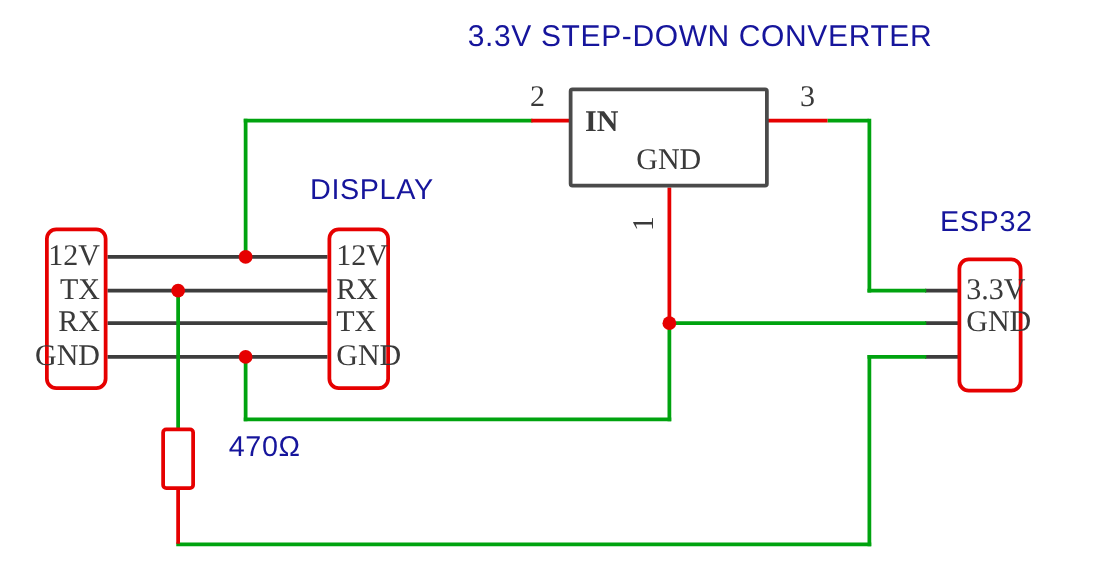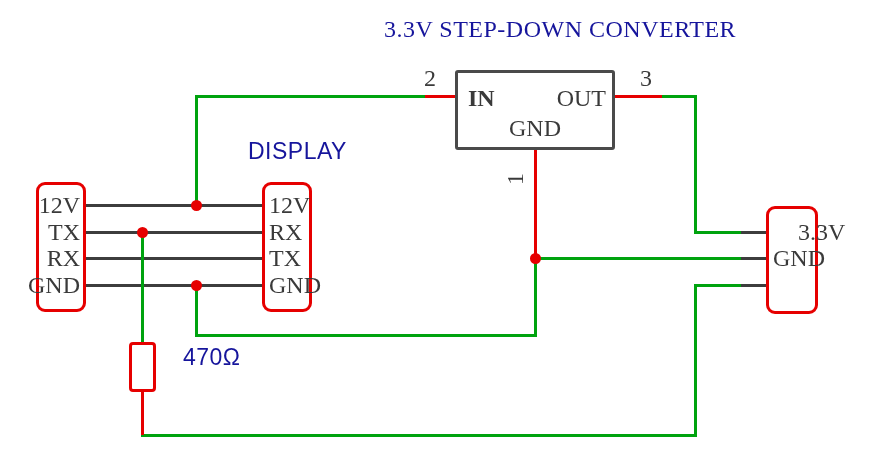--- a/index.html
+++ b/index.html
@@ -43,21 +43,21 @@
   .rot{
     transform:rotate(-90deg);
     width:26px;height:26px;line-height:26px;text-align:center;
   }
 </style>
 </head>
 <body>
 
 <div class="canvas">
 
-  <div class="blue-label title" style="left:310px;top:16px;width:500px;font-family:Liberation Serif, serif;">3.3V STEP-DOWN CONVERTER</div>
+  <div class="blue-label title" style="left:310px;top:16px;width:500px;">3.3V STEP-DOWN CONVERTER</div>
 
   <div class="wire w-black" style="left:86px;top:203.5px;width:176px;height:3px;"></div>
   <div class="wire w-black" style="left:86px;top:230.5px;width:176px;height:3px;"></div>
   <div class="wire w-black" style="left:86px;top:256.5px;width:176px;height:3px;"></div>
   <div class="wire w-black" style="left:86px;top:283.5px;width:176px;height:3px;"></div>
 
   <div class="wire w-black" style="left:740px;top:230.5px;width:27px;height:3px;"></div>
   <div class="wire w-black" style="left:740px;top:256.5px;width:27px;height:3px;"></div>
   <div class="wire w-black" style="left:740px;top:283.5px;width:27px;height:3px;"></div>
 
@@ -80,39 +80,39 @@
   <div class="wire w-red" style="left:533.5px;top:150px;width:3px;height:110px;"></div>
   <div class="wire w-red" style="left:140.5px;top:390px;width:3px;height:45px;"></div>
 
   <div class="dot" style="left:190.5px;top:199.5px;"></div>
   <div class="dot" style="left:136.5px;top:226.5px;"></div>
   <div class="dot" style="left:190.5px;top:279.5px;"></div>
   <div class="dot" style="left:529.5px;top:252.5px;"></div>
 
   <div class="part gray-part" style="left:455px;top:70px;width:160px;height:80px;"></div>
   <div class="pin-label" style="left:468px;top:84px;font-weight:bold;">IN</div>
-  <div class="pin-label right-align" style="left:510px;top:84px;width:96px;">OUT</div>
   <div class="pin-label center-align" style="left:455px;top:114px;width:160px;">GND</div>
   <div class="pin-label" style="left:424px;top:64px;">2</div>
   <div class="pin-label" style="left:640px;top:64px;">3</div>
   <div class="pin-label rot" style="left:502px;top:166px;">1</div>
 
   <div class="part red-part" style="left:36px;top:182px;width:50px;height:130px;"></div>
   <div class="pin-label right-align" style="left:-40px;top:191px;width:120px;">12V</div>
   <div class="pin-label right-align" style="left:-40px;top:218px;width:120px;">TX</div>
   <div class="pin-label right-align" style="left:-40px;top:244px;width:120px;">RX</div>
   <div class="pin-label right-align" style="left:-40px;top:271px;width:120px;">GND</div>
 
   <div class="blue-label" style="left:248px;top:138px;">DISPLAY</div>
   <div class="part red-part" style="left:262px;top:182px;width:50px;height:130px;"></div>
   <div class="pin-label" style="left:269px;top:191px;">12V</div>
   <div class="pin-label" style="left:269px;top:218px;">RX</div>
   <div class="pin-label" style="left:269px;top:244px;">TX</div>
   <div class="pin-label" style="left:269px;top:271px;">GND</div>
 
+  <div class="blue-label" style="left:752px;top:164px;">ESP32</div>
   <div class="part red-part" style="left:766px;top:206px;width:52px;height:108px;"></div>
-  <div class="pin-label" style="left:773px;top:218px;margin-left:25px;">3.3V</div>
+  <div class="pin-label" style="left:773px;top:218px;">3.3V</div>
   <div class="pin-label" style="left:773px;top:244px;">GND</div>
 
   <div class="part red-part" style="left:129px;top:342px;width:27px;height:50px;border-radius:4px;"></div>
   <div class="blue-label" style="left:167px;top:344px;margin-left:16px;">470Ω</div>
 
 </div>
 
 </body></html>

